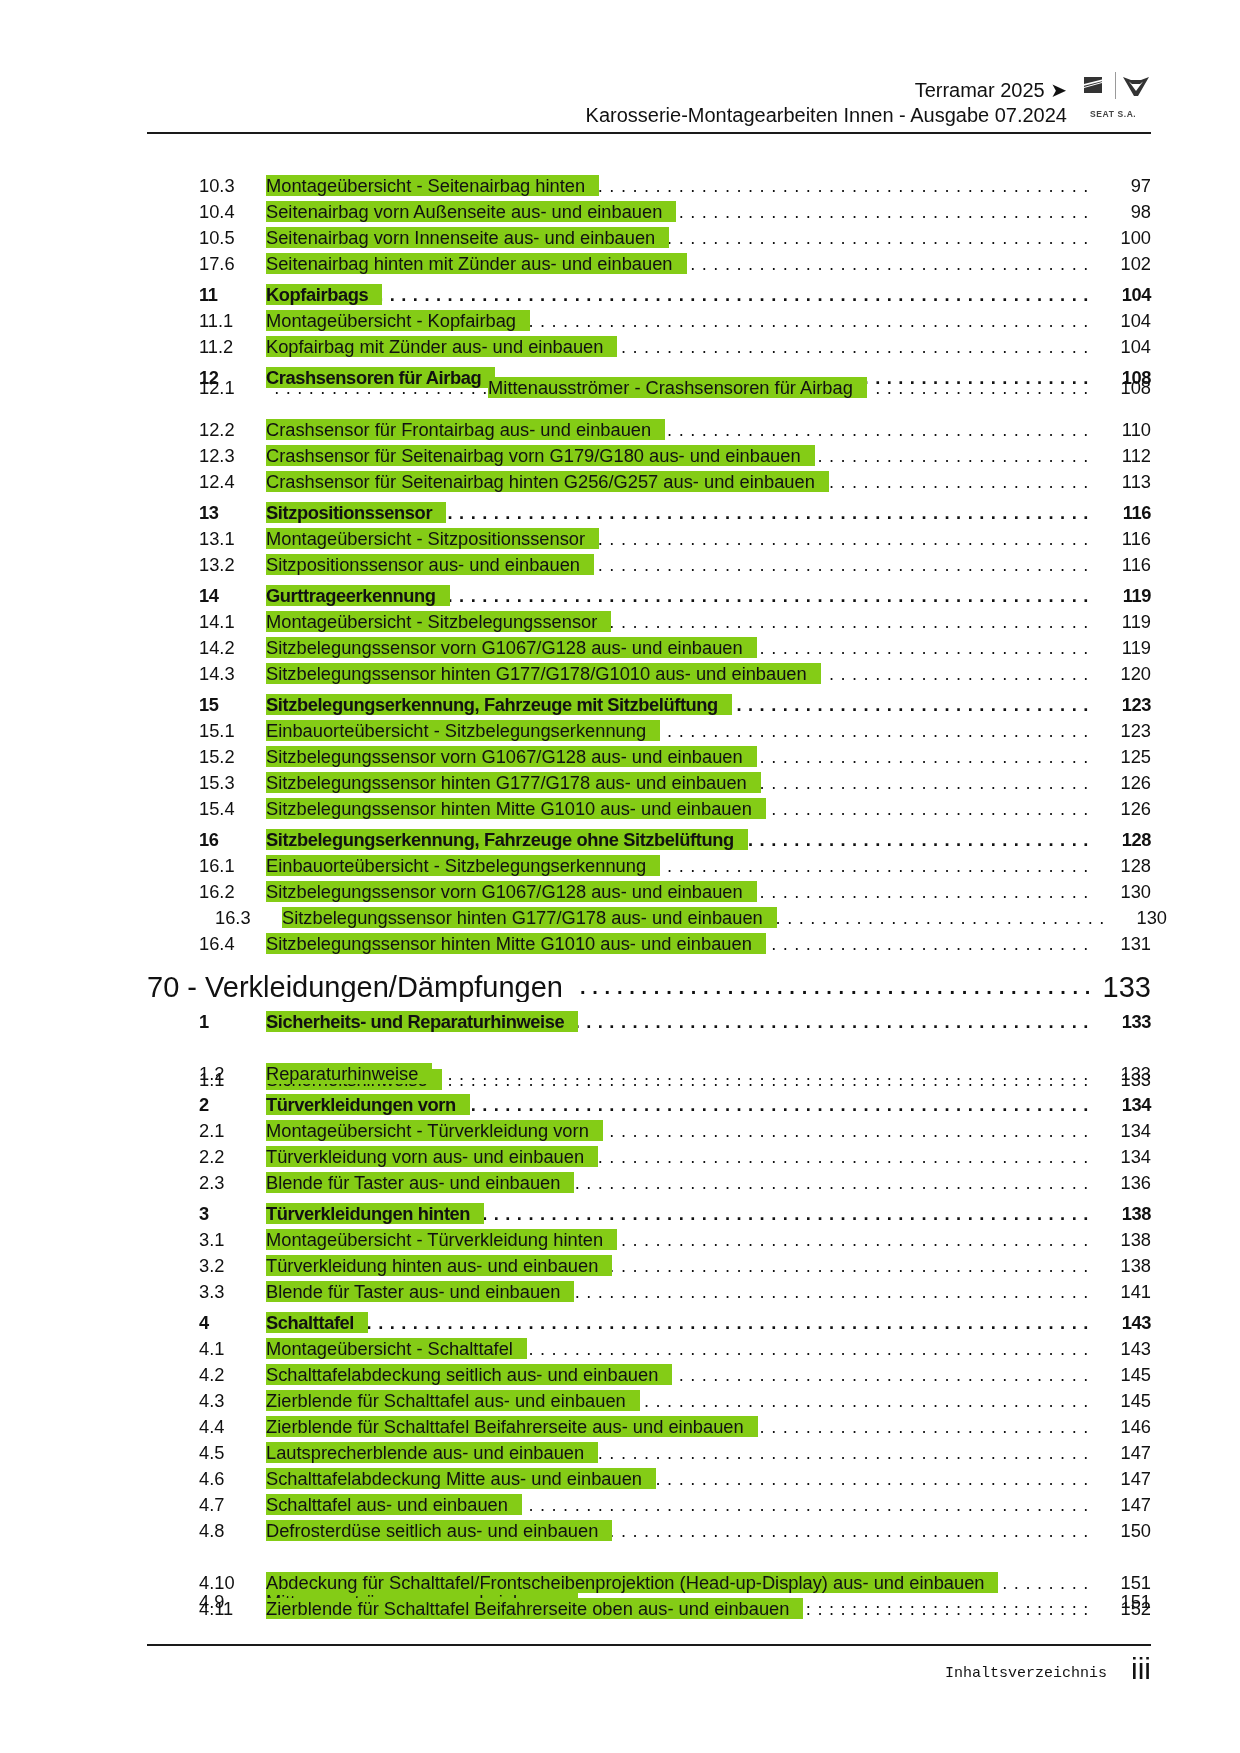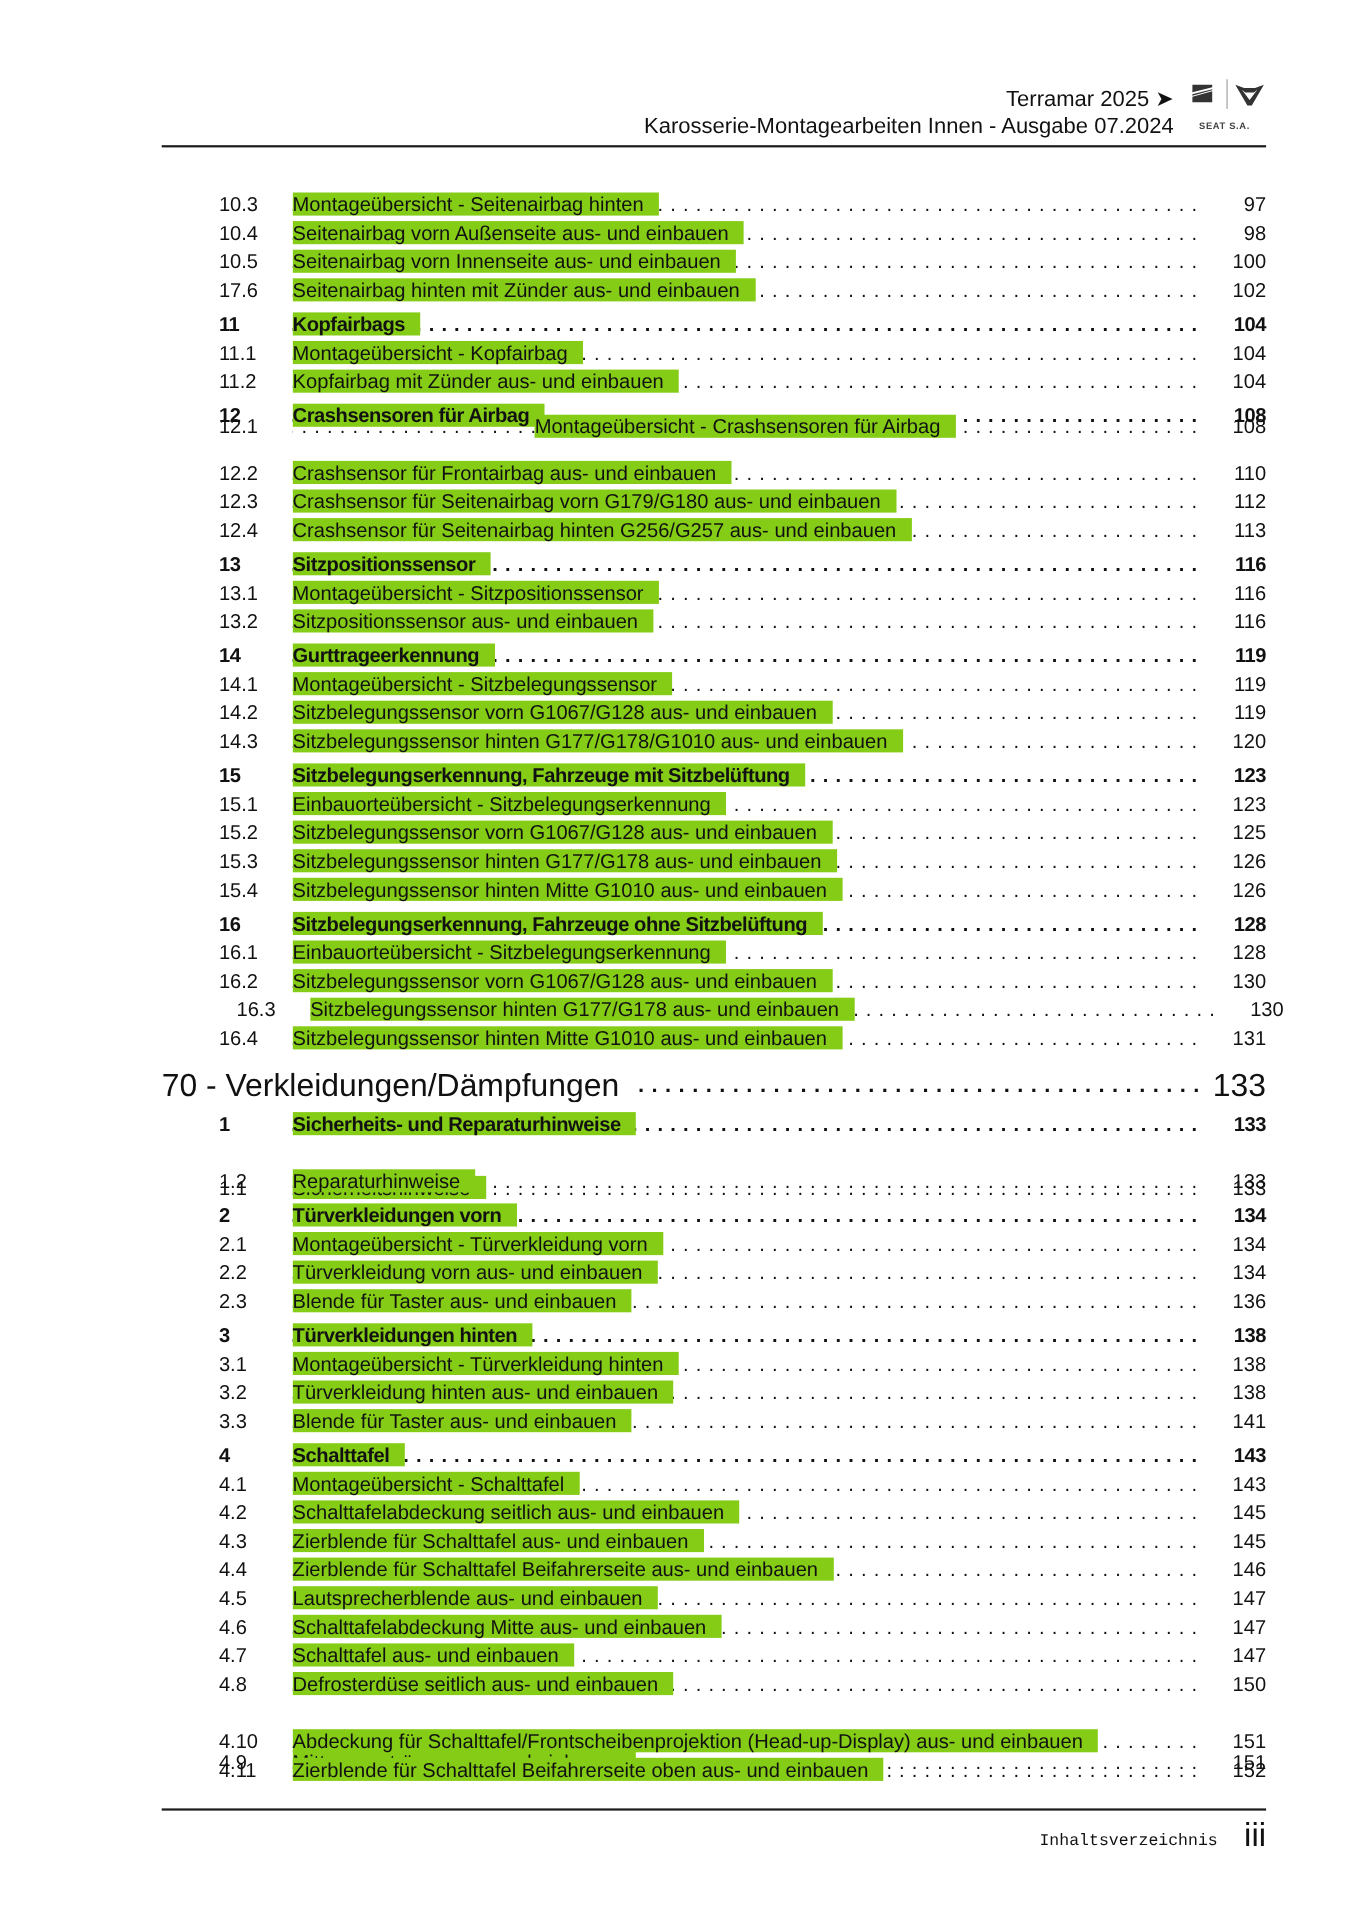--- a/index.html
+++ b/index.html
@@ -89,21 +89,21 @@
       <span class="ttl"><span class="t">Kopfairbag mit Zünder aus- und einbauen</span></span>
       <span class="pg">104</span>
     </div>
     <div class="row bold" style="top: 366px;">
       <span class="num">12</span>
       <span class="ttl"><span class="t">Crashsensoren für Airbag</span></span>
       <span class="pg">108</span>
     </div>
     <div class="row" style="top: 376px; text-align: center;">
       <span class="num">12.1</span>
-      <span class="ttl"><span class="t">Montageübersicht - Crashsensoren für Airbag</span></span>
+      <span class="ttl"><span class="t">Mittenausströmer - Crashsensoren für Airbag</span></span>
       <span class="pg">108</span>
     </div>
     <div class="row" style="top: 418px;">
       <span class="num">12.2</span>
       <span class="ttl"><span class="t">Crashsensor für Frontairbag aus- und einbauen</span></span>
       <span class="pg">110</span>
     </div>
     <div class="row" style="top: 444px;">
       <span class="num">12.3</span>
       <span class="ttl"><span class="t">Crashsensor für Seitenairbag vorn G179/G180 aus- und einbauen</span></span>

